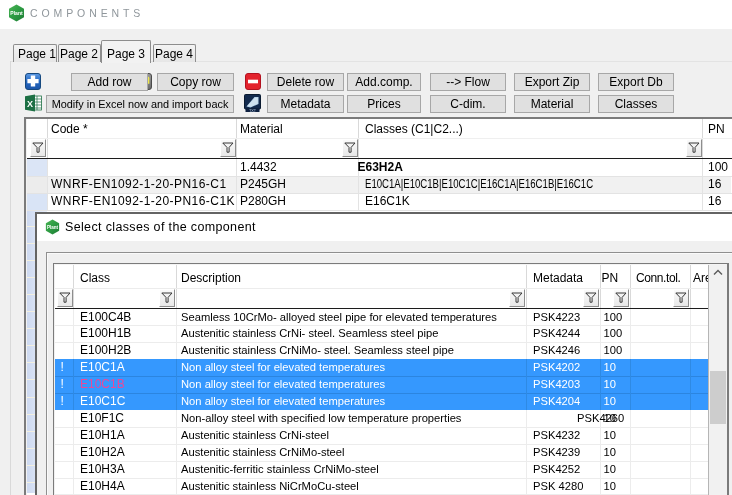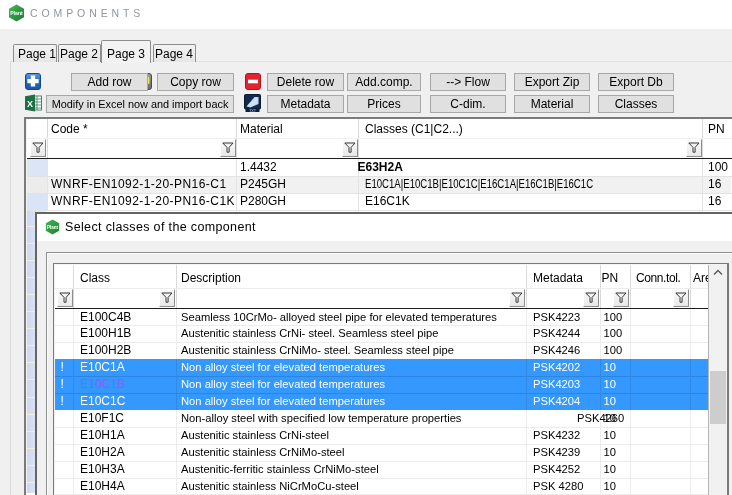--- a/index.html
+++ b/index.html
@@ -267,21 +267,21 @@
       <div class="abs cell ds" style="left:478.5px;top:77.8px;">PSK4246</div>
       <div class="abs cell ds" style="left:549px;top:77.8px;">100</div>
 
       <div class="abs cell" style="left:6px;top:94.7px;color:#fff;">!</div>
       <div class="abs cell" style="left:25.5px;top:94.7px;color:#fff;">E10C1A</div>
       <div class="abs cell ds" style="left:126.5px;top:94.7px;color:#fff;">Non alloy steel for elevated temperatures</div>
       <div class="abs cell ds" style="left:478.5px;top:94.7px;color:#fff;">PSK4202</div>
       <div class="abs cell ds" style="left:549px;top:94.7px;color:#fff;">10</div>
 
       <div class="abs cell" style="left:6px;top:111.6px;color:#fff;">!</div>
-      <div class="abs cell" style="left:25.5px;top:111.6px;color:#8b5cf6;text-align:right;">E10C1B</div>
+      <div class="abs cell" style="left:25.5px;top:111.6px;color:#ec4899;text-align:right;">E10C1B</div>
       <div class="abs cell ds" style="left:126.5px;top:111.6px;color:#fff;">Non alloy steel for elevated temperatures</div>
       <div class="abs cell ds" style="left:478.5px;top:111.6px;color:#fff;">PSK4203</div>
       <div class="abs cell ds" style="left:549px;top:111.6px;color:#fff;">10</div>
 
       <div class="abs cell" style="left:6px;top:128.5px;color:#fff;">!</div>
       <div class="abs cell" style="left:25.5px;top:128.5px;color:#fff;">E10C1C</div>
       <div class="abs cell ds" style="left:126.5px;top:128.5px;color:#fff;">Non alloy steel for elevated temperatures</div>
       <div class="abs cell ds" style="left:478.5px;top:128.5px;color:#fff;">PSK4204</div>
       <div class="abs cell ds" style="left:549px;top:128.5px;color:#fff;">10</div>
 

